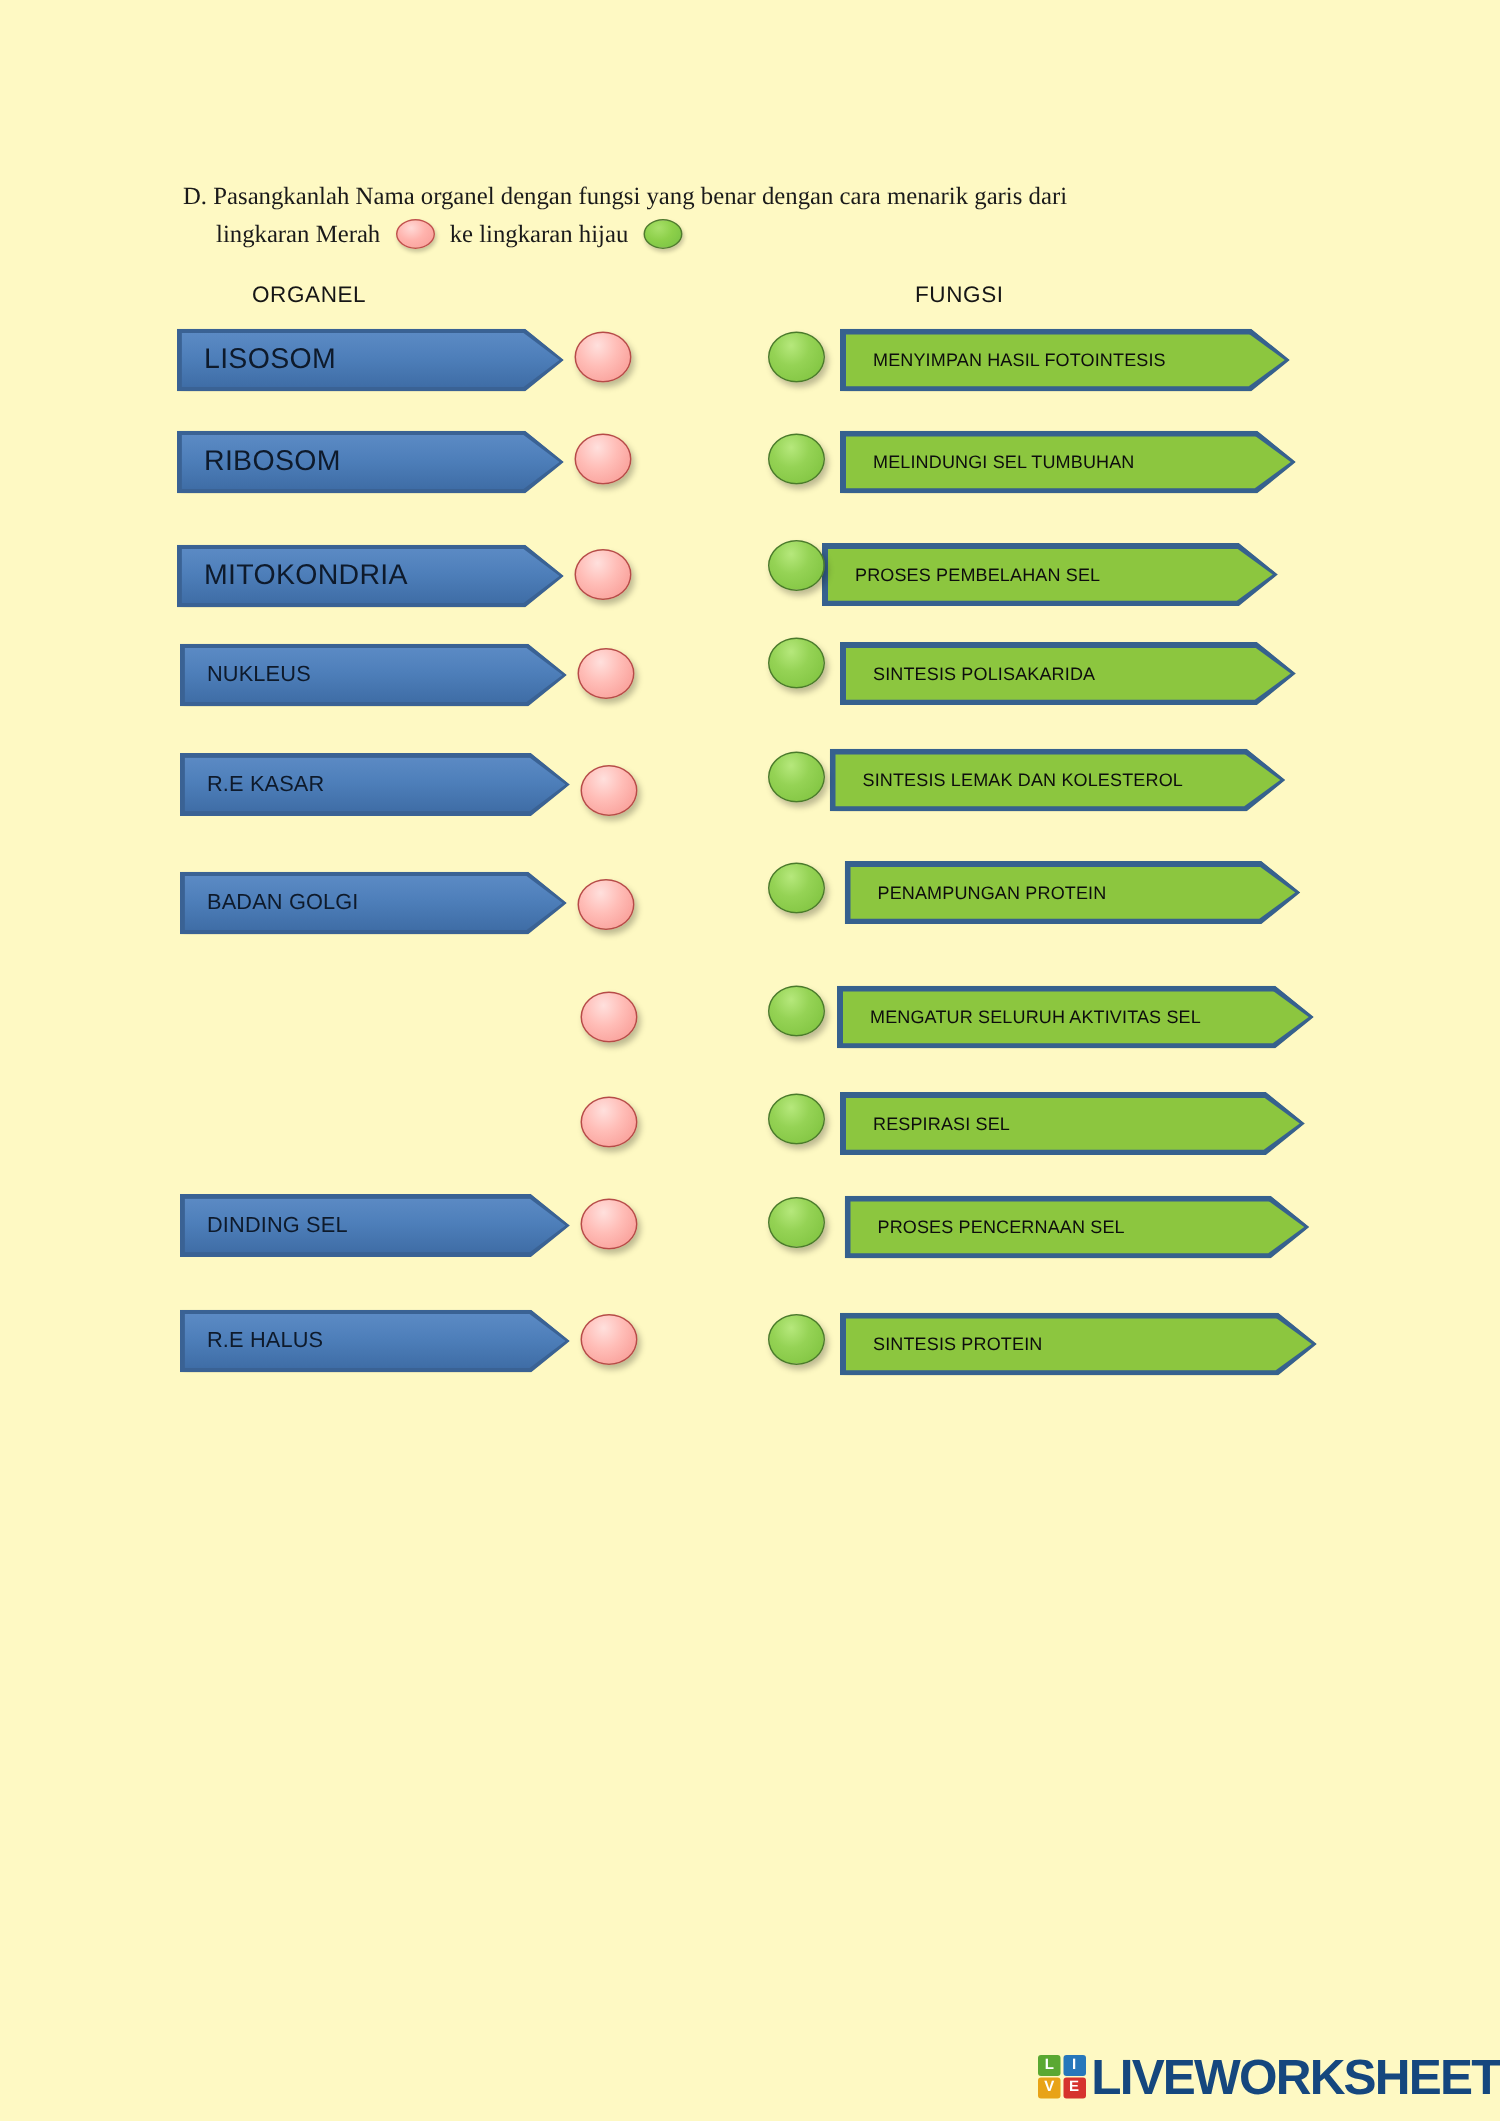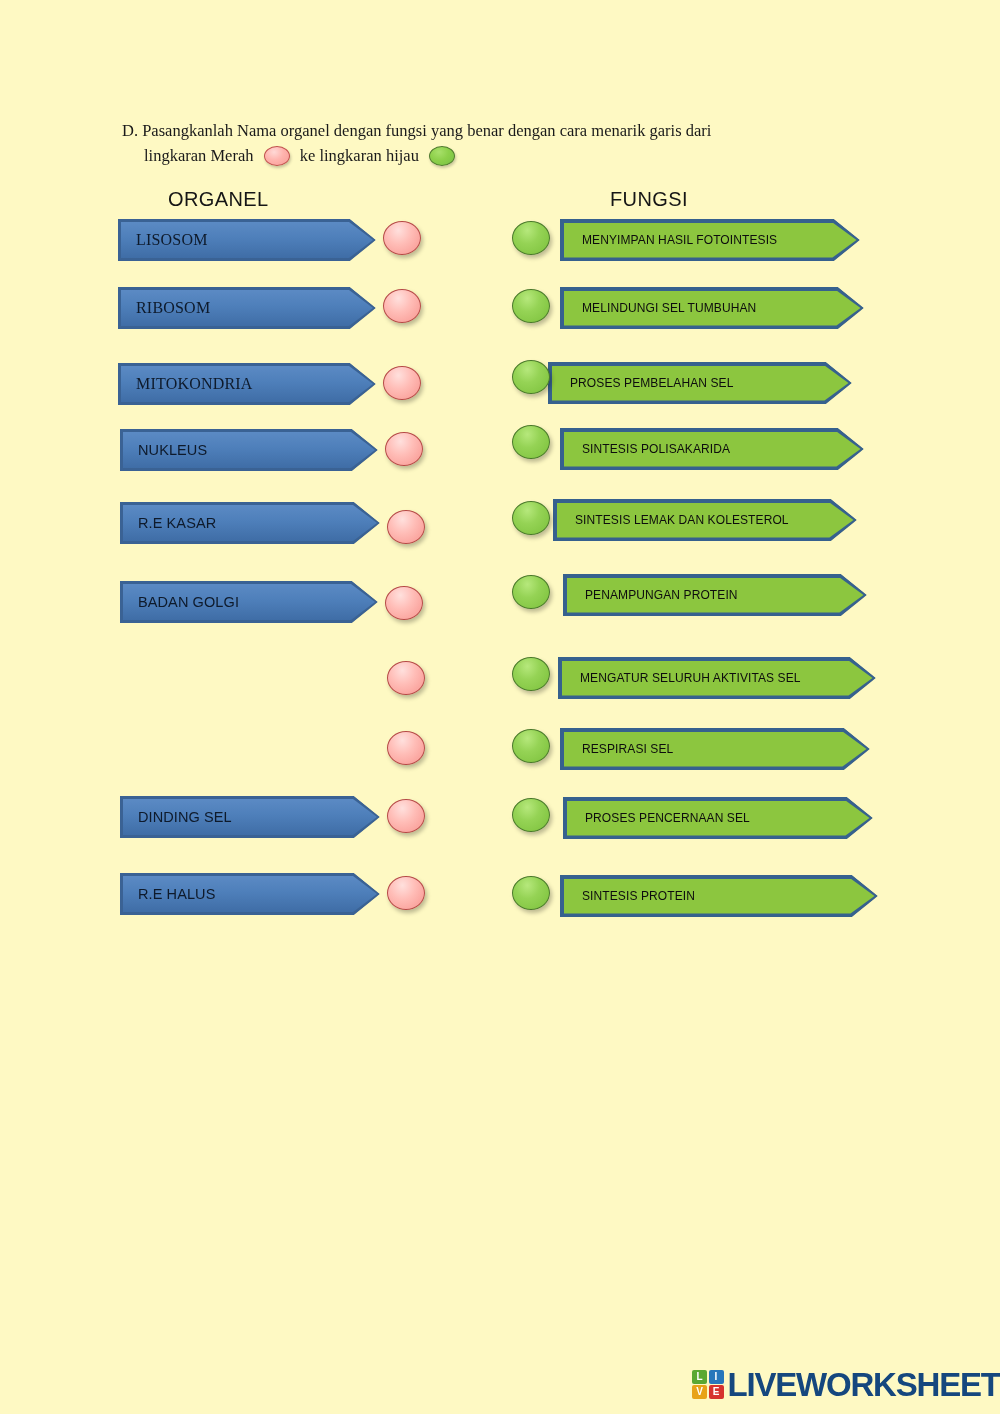--- a/index.html
+++ b/index.html
@@ -35,21 +35,21 @@
   }
   .inline-dot.green {
     background: radial-gradient(ellipse at 38% 28%, #a8e06a 0%, #8dd04a 45%, #76c043 100%);
     border: 1.4px solid #4f7a2e;
     box-shadow: 1px 2px 3px rgba(0,0,0,.22);
   }
 
   
   .col-head {
     position: absolute;
-    font-size: 20px;
+    font-size: 15px;
     letter-spacing: .4px;
     color: #161616;
   }
   .col-head.left  { left: 168px; top: 188px; }
   .col-head.right { left: 610px; top: 188px; }
 
   
   .rows { position: absolute; left: 0; top: 0; width: 1000px; height: 1000px; }
 
   
@@ -83,22 +83,22 @@
     z-index: 3;
     white-space: nowrap;
     font-size: 14.5px;
     letter-spacing: .1px;
   }
   .arrow.blue .label {
     color: #0e1a2b;
     padding-left: 18px;
   }
   .arrow.blue.serif .label {
-    font-family: Liberation Serif, serif;
-    font-size: 16px;
+    font-family: Liberation Sans, sans-serif;
+    font-size: 19px;
     letter-spacing: .2px;
   }
   .arrow.green .label {
     color: #0d0d0d;
     padding-left: 22px;
     font-size: 12px;
   }
 
   
   .dot {

